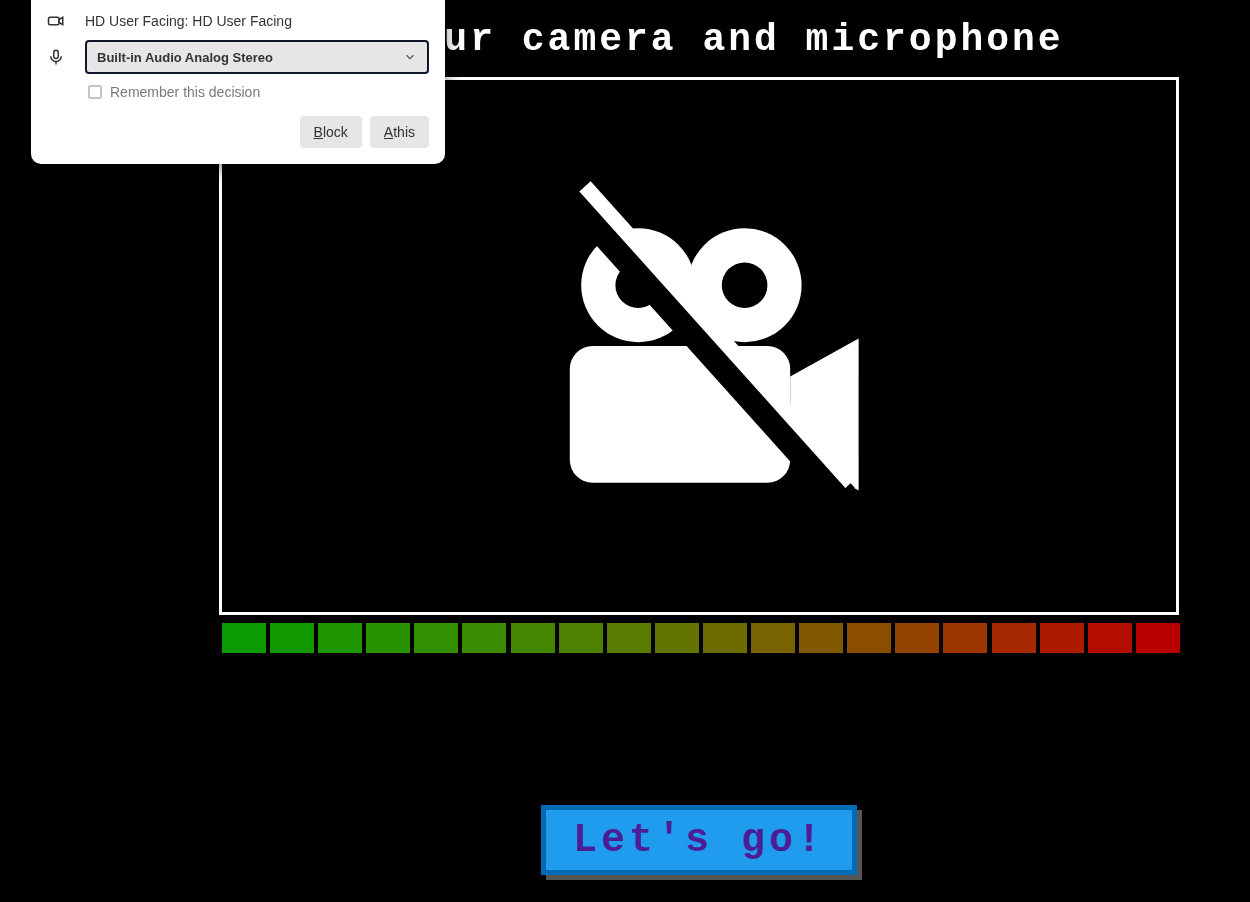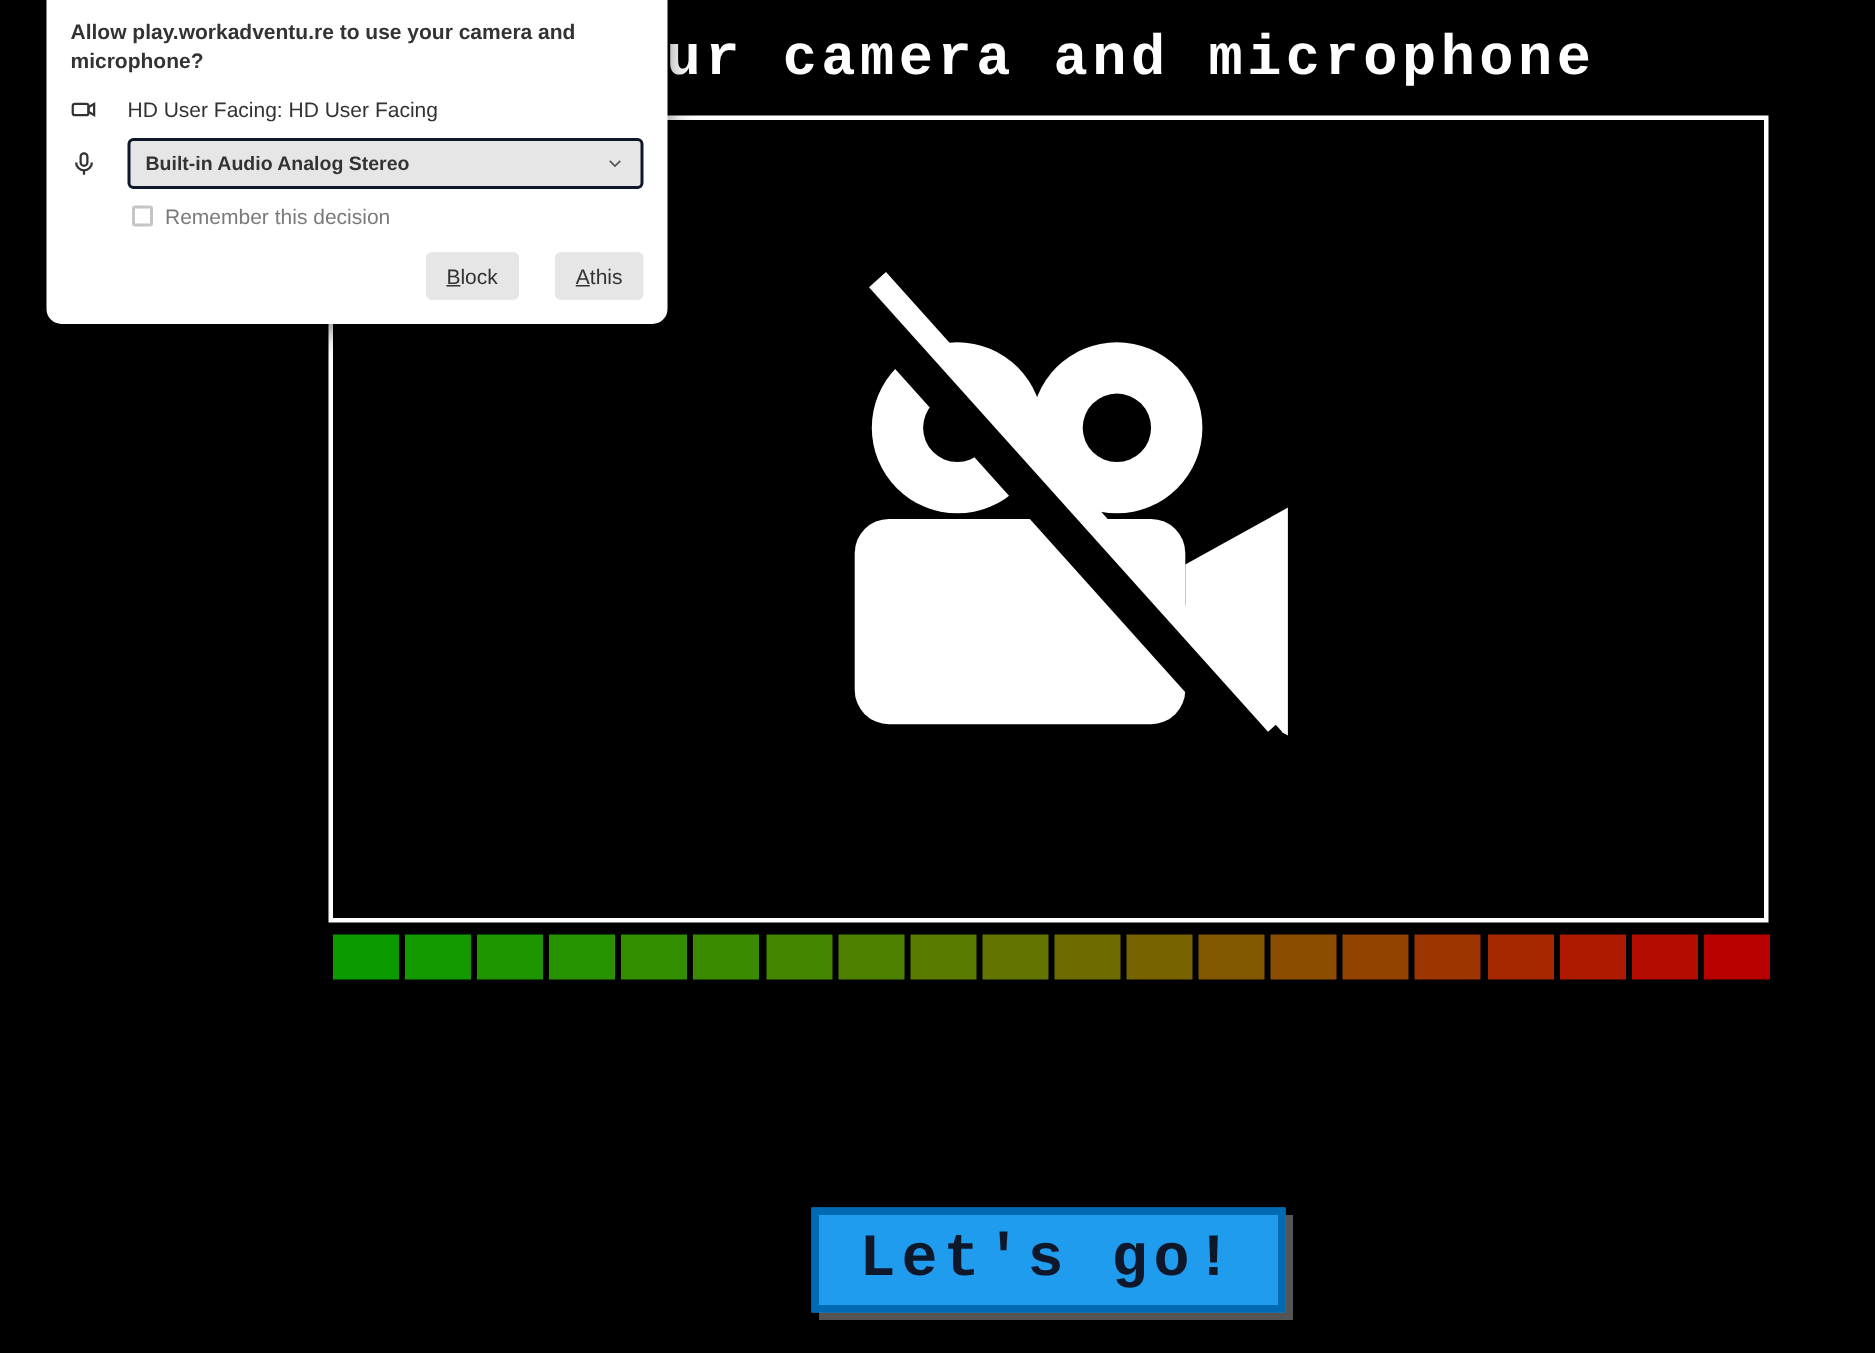--- a/index.html
+++ b/index.html
@@ -63,21 +63,21 @@
   }
 
   .go-button {
     position: absolute;
     top: 805px;
     left: 541px;
     width: 316px;
     height: 70px;
     background: #209cee;
     border: 5px solid #006bb3;
-    color: #0f172a;
+    color: #4c1d95;
     font-family: "Courier New", monospace;
     font-size: 40px;
     font-weight: bold;
     letter-spacing: 4px;
     display: flex;
     align-items: center;
     justify-content: center;
     box-shadow: 5px 5px 0 #555;
     cursor: pointer;
   }
@@ -150,21 +150,21 @@
   .remember-row .chk {
     width: 14px;
     height: 14px;
     border: 2px solid #c5c5c5;
     border-radius: 2px;
     cursor: pointer;
   }
   .perm-actions {
     display: flex;
     justify-content: flex-end;
-    gap: 24px;
+    gap: 8px;
   }
   .perm-btn {
     background: #e6e6e6;
     border: none;
     border-radius: 4px;
     padding: 8px 14px;
     font-size: 14px;
     color: #333;
     cursor: pointer;
   }
@@ -215,21 +215,20 @@
       <div class="sound-cell" style="background: rgb(157, 53, 0);"></div>
       <div class="sound-cell" style="background: rgb(165, 40, 0);"></div>
       <div class="sound-cell" style="background: rgb(173, 26, 0);"></div>
       <div class="sound-cell" style="background: rgb(180, 12, 0);"></div>
       <div class="sound-cell" style="background: rgb(184, 0, 0);"></div>
     </div>
 
   <div class="go-button">Let's go!</div>
 
   <div class="perm-dialog">
-    <div class="perm-title">Allow play.workadventu.re to use your camera and microphone?</div>
 
     <div class="perm-row">
       <span class="dev-icon">
         <svg viewBox="0 0 24 24" width="18" height="18" fill="none" stroke="#333" stroke-width="2">
           <rect x="2" y="7" width="14" height="10" rx="2"></rect>
           <path d="M16 10 l5 -3 v10 l-5 -3 z"></path>
         </svg>
       </span>
       <span class="perm-camera-label">HD User Facing: HD User Facing</span>
     </div>

